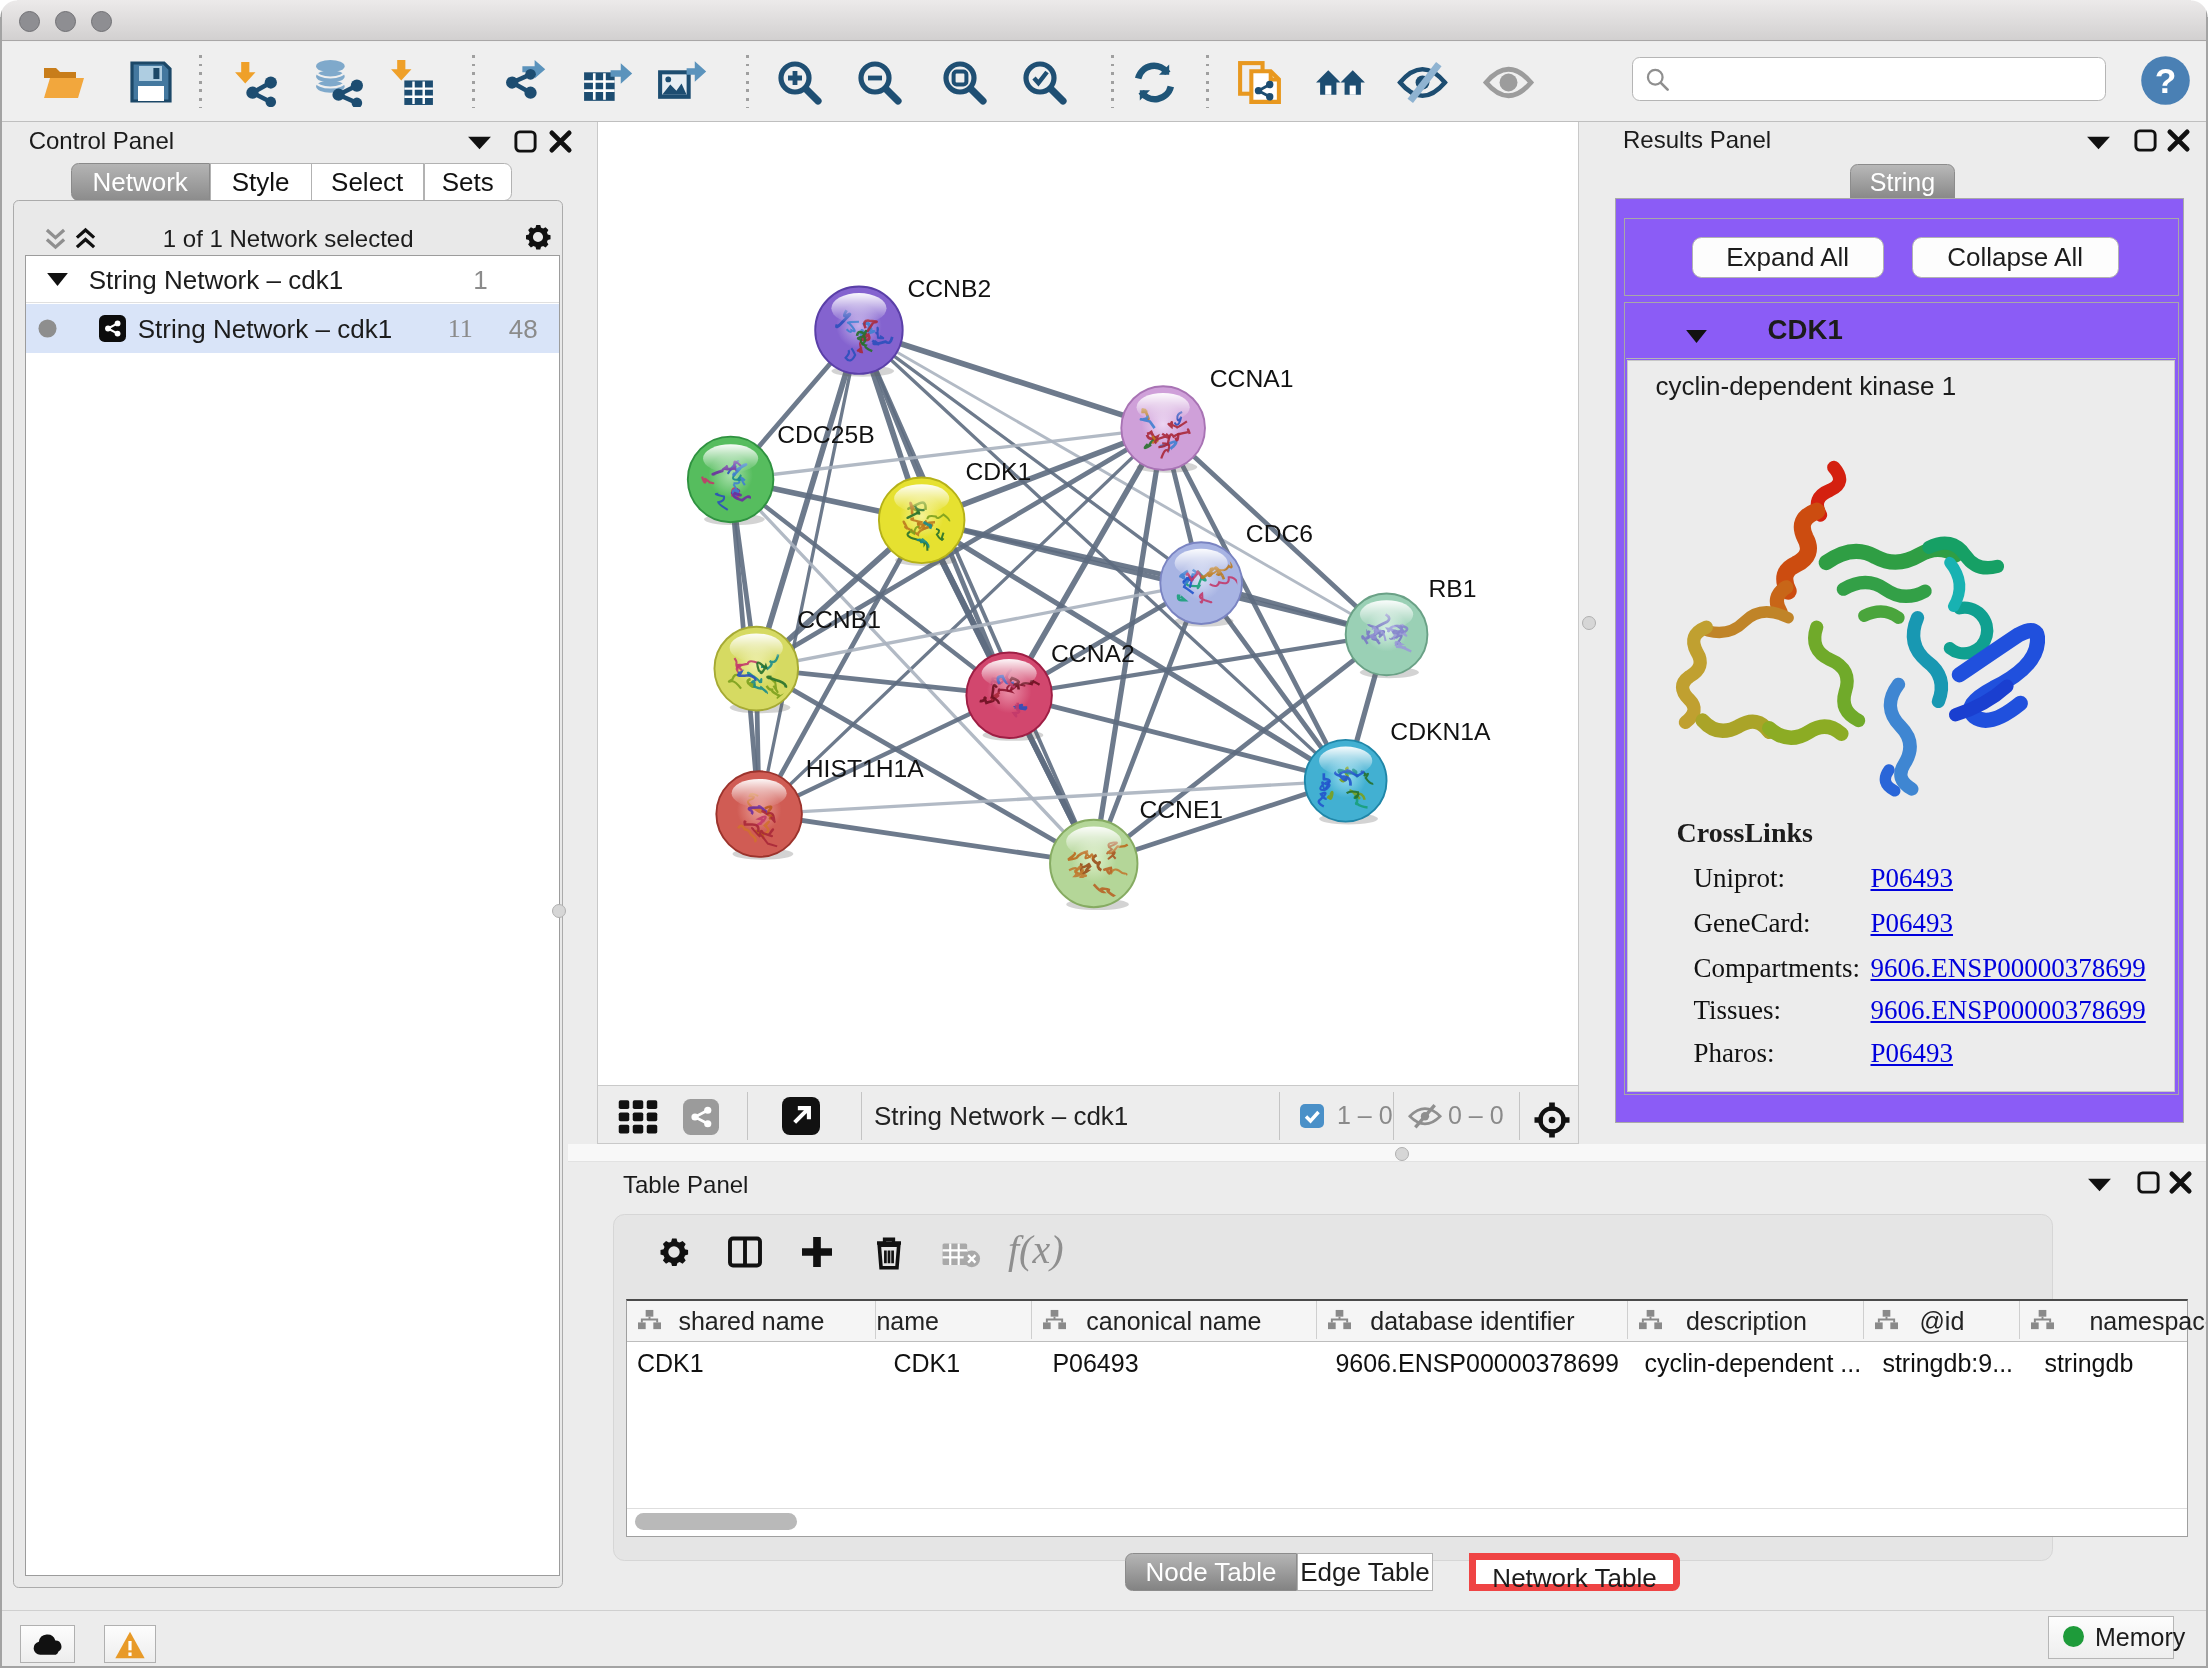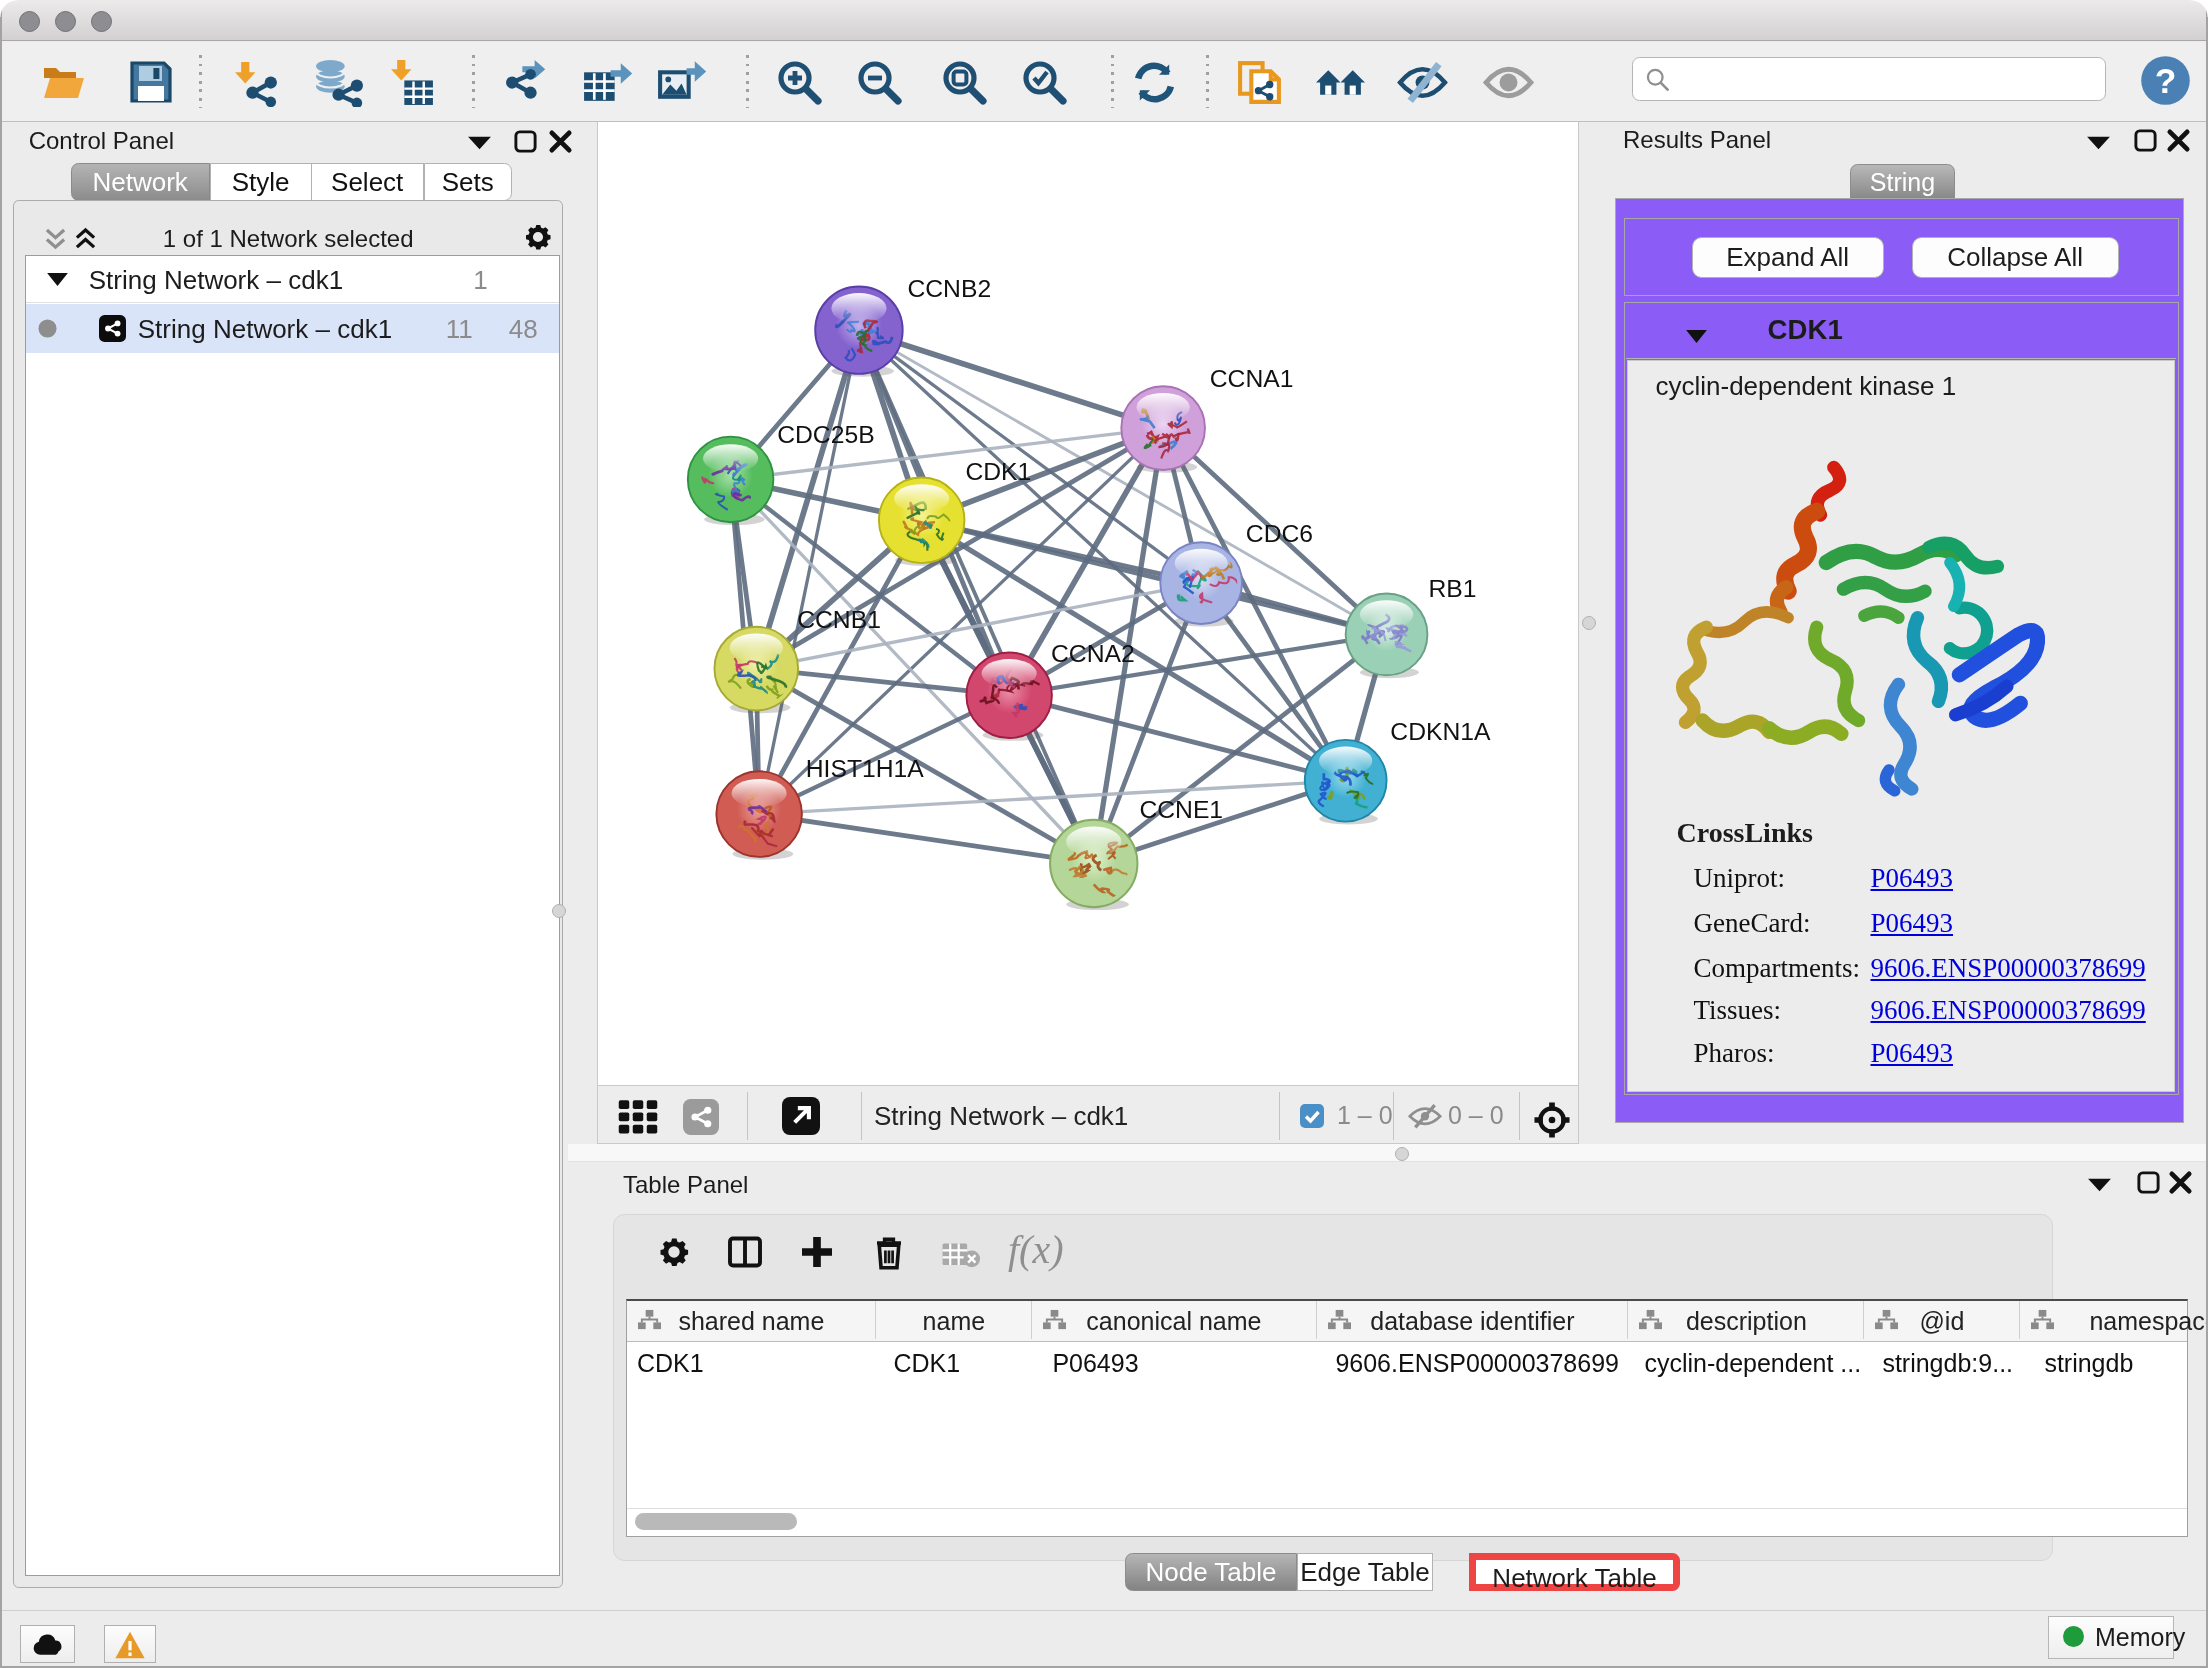--- a/index.html
+++ b/index.html
@@ -277,21 +277,21 @@
         <svg style="position:absolute;left:73px;top:10.5px" width="27" height="27" viewBox="0 0 24 24">
           <rect x="0" y="0" width="24" height="24" rx="5" fill="#0c0c0c"></rect>
           <g fill="#fff">
               <circle cx="8" cy="12" r="2.6"></circle>
               <circle cx="16.5" cy="7.5" r="2.6"></circle>
               <circle cx="16.5" cy="16.5" r="2.6"></circle>
               <path d="M8 12 L16.5 7.5 M8 12 L16.5 16.5" stroke="#fff" stroke-width="1.8"></path>
             </g>
         </svg>
         <div style="position:absolute;left:112px;top:9.5px;font-size:26px;">String Network – cdk1</div>
-        <div style="position:absolute;right:86px;top:9.5px;font-size:26px;color:#8b8b8b;">11</div>
+        <div style="position:absolute;right:86px;top:9.5px;font-size:26px;color:#8b8b8b;font-family:Liberation Serif, serif;">11</div>
         <div style="position:absolute;right:21px;top:9.5px;font-size:26px;color:#8b8b8b;">48</div>
       </div>
     </div>
   </div>
 </div>
 
 <div id="netview">
 <svg width="982" height="963" viewBox="0 0 1032 1013" style="position:absolute;left:0;top:0">
 <defs>
 <linearGradient id="gloss" x1="0" y1="0" x2="0" y2="1">
@@ -850,21 +850,21 @@
               <g fill="#8a8a8a">
                 <rect x="9" y="1" width="8" height="7"></rect>
                 <rect x="1" y="14" width="8" height="7"></rect>
                 <rect x="17" y="14" width="8" height="7"></rect>
                 <path d="M13 8 v3 M5 14 v-3 h16 v3" stroke="#8a8a8a" stroke-width="2" fill="none"></path>
               </g>
             </svg>
             <div style="position:absolute;left:0;top:5.7px;width:100%;text-align:center;font-size:25px;color:#222;">shared name</div>
           </div>
           <div style="position:absolute;left:248px;top:0;width:156px;height:38px;border-left:1px solid #cfcfcf;">
-            <div style="position:absolute;left:0;top:5.7px;width:100%;text-align:center;font-size:25px;color:#222;">name</div>
+            <div style="position:absolute;left:0;top:5.7px;width:100%;text-align:left;font-size:25px;color:#222;">name</div>
           </div>
           <div style="position:absolute;left:404px;top:0;width:284px;height:38px;border-left:1px solid #cfcfcf;">
             <svg style="position:absolute;left:9.5px;top:7.6px" width="25" height="23" viewBox="0 0 26 24">
               <g fill="#8a8a8a">
                 <rect x="9" y="1" width="8" height="7"></rect>
                 <rect x="1" y="14" width="8" height="7"></rect>
                 <rect x="17" y="14" width="8" height="7"></rect>
                 <path d="M13 8 v3 M5 14 v-3 h16 v3" stroke="#8a8a8a" stroke-width="2" fill="none"></path>
               </g>
             </svg>

